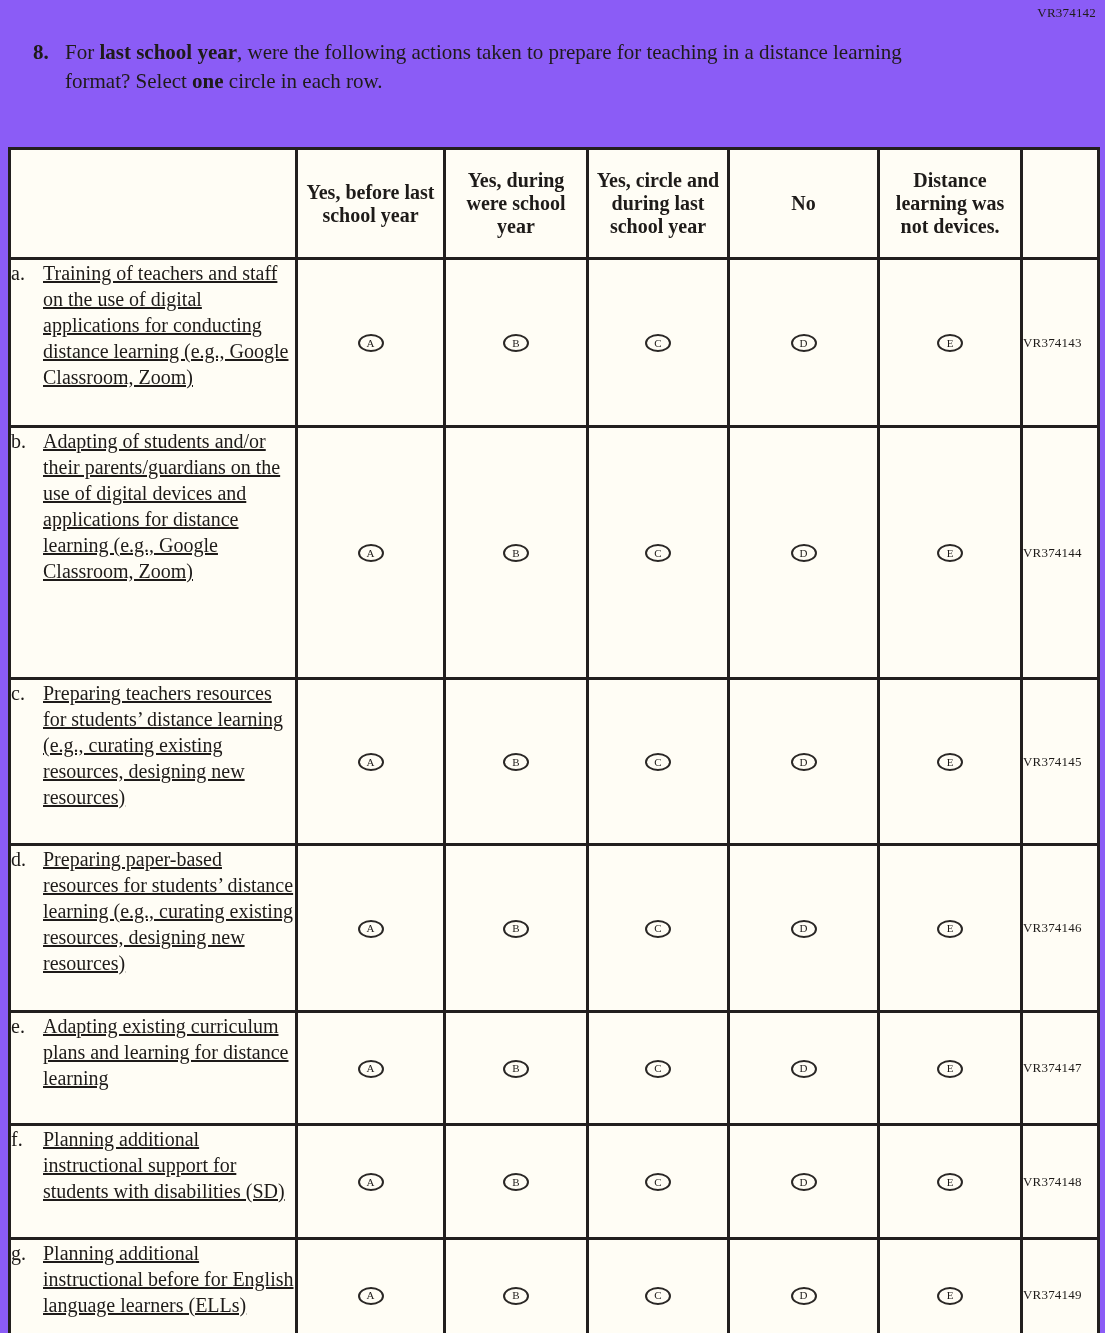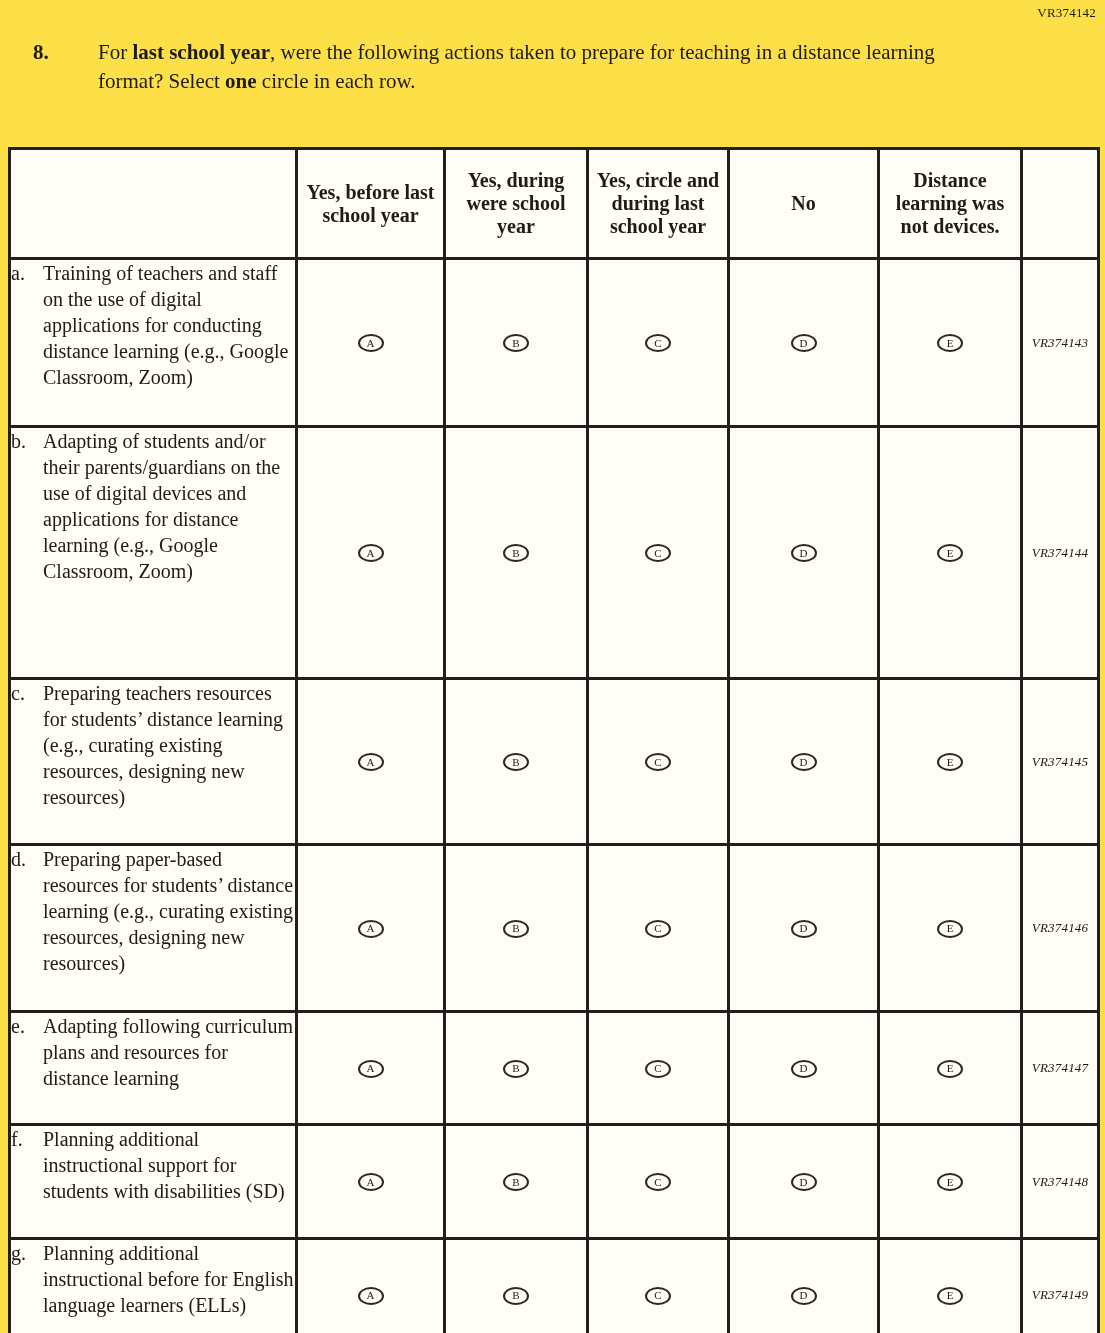--- a/index.html
+++ b/index.html
@@ -6,21 +6,21 @@
     margin: 0;
     padding: 0;
     background: #fffdf5;
     font-family: "Liberation Serif", "DejaVu Serif", serif;
     color: #1e1b19;
   }
   .page {
     position: relative;
     width: 1105px;
     height: 1333px;
-    background: #fde047;
+    background: #8b5cf6;
     overflow: hidden;
   }
   .corner-code {
     position: absolute;
     top: 5px;
     right: 9px;
     font-size: 13px;
     letter-spacing: 0.2px;
   }
   .question {
@@ -30,21 +30,21 @@
     width: 960px;
     display: flex;
     font-size: 21px;
     line-height: 29px;
   }
   .qnum {
     font-weight: bold;
     width: 32px;
     flex: 0 0 32px;
   }
-  .qtext { width: 840px; margin-left: 33px; }
+  .qtext { width: 840px; }
   .qtext b { font-weight: bold; }
 
   table.grid {
     position: absolute;
     left: 8px;
     top: 122px;
     width: 1089px;
     border-collapse: collapse;
     table-layout: fixed;
     border: 3px solid #d946ef;
@@ -74,43 +74,41 @@
   tr.rg { height: 113px; }
 
   td.lab {
     vertical-align: top;
     font-size: 20px;
     line-height: 26px;
     padding: 6px 4px 2px 6px;
   }
   td.lab .labwrap { display: flex; }
   td.lab .ltr { flex: 0 0 32px; }
-  td.lab .ltxt { flex: 1 1 auto; }
+  td.lab .ltxt { flex: 1 1 auto; text-decoration: underline; }
 
   td.bc { text-align: center; vertical-align: middle; }
   .bub {
     display: inline-flex;
     align-items: center;
     justify-content: center;
     width: 26px;
     height: 18px;
     border: 2px solid #2a2725;
     border-radius: 50%;
     font-size: 11px;
     line-height: 1;
     box-sizing: border-box;
     cursor: pointer;
     background: #fffdf5;
   }
   td.codecell {
-    text-align: center;
     vertical-align: middle;
     font-size: 13px;
     letter-spacing: 0.2px;
-    font-style: italic;
   }
 </style>
 </head>
 <body>
 
 <div class="page">
 
   <div class="corner-code">VR374142</div>
 
   <div class="question">
@@ -193,21 +191,21 @@
         <td class="bc"><span class="bub">B</span></td>
         <td class="bc"><span class="bub">C</span></td>
         <td class="bc"><span class="bub">D</span></td>
         <td class="bc"><span class="bub">E</span></td>
         <td class="codecell">VR374146</td>
       </tr>
       <tr class="re">
         <td class="lab">
             <div class="labwrap">
               <span class="ltr">e.</span>
-              <span class="ltxt">Adapting following curriculum plans and resources for distance learning</span>
+              <span class="ltxt">Adapting existing curriculum plans and learning for distance learning</span>
             </div>
           </td>
         <td class="bc"><span class="bub">A</span></td>
         <td class="bc"><span class="bub">B</span></td>
         <td class="bc"><span class="bub">C</span></td>
         <td class="bc"><span class="bub">D</span></td>
         <td class="bc"><span class="bub">E</span></td>
         <td class="codecell">VR374147</td>
       </tr>
       <tr class="rf">

